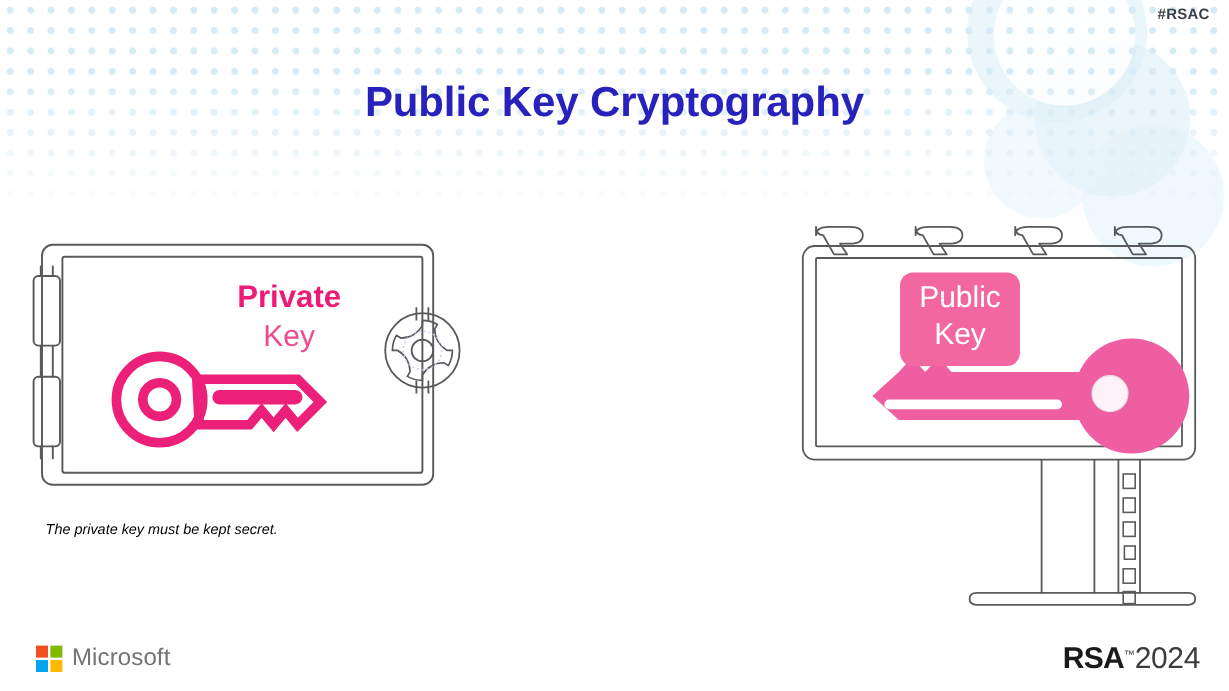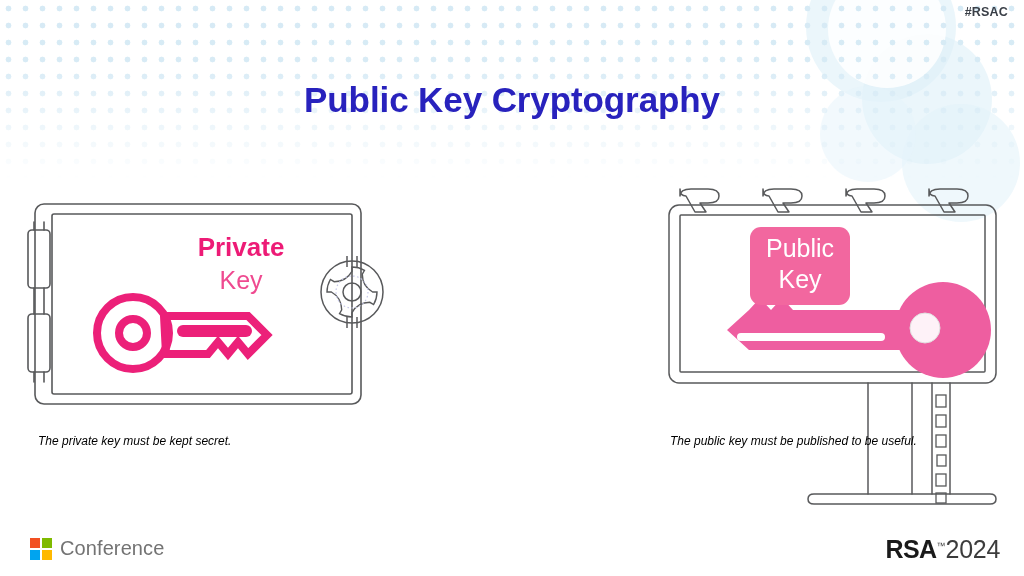--- a/index.html
+++ b/index.html
@@ -58,21 +58,21 @@
     font-size: 12.5px;
     font-weight: 700;
     color: #3a3f47;
     letter-spacing: .2px;
   }
 
   
   .slide-title {
     position: absolute;
     left: 0;
-    top: 80px;
+    top: 66px;
     width: 1024px;
     text-align: center;
     font-size: 35px;
     font-weight: 700;
     color: #2822bd;
     letter-spacing: -0.1px;
   }
 
   
   .figure-left  { position: absolute; left: 24px;  top: 192px; }
@@ -258,30 +258,29 @@
         <rect x="77" y="151" width="148" height="8" rx="4" fill="#ffffff"></rect>
       </g>
     </svg>
 
     <div style="position:absolute; left:90px; top:45px; width:100px; padding:9px 0 13px 0; background:#f2679f; border-radius:11px; text-align:center; line-height:1.02;">
       <div style="font-size:25px; font-weight:400; color:#ffffff;">Public</div>
       <div style="font-size:25px; font-weight:400; color:#ffffff; margin-top:5px;">Key</div>
     </div>
   </div>
 
-  <div class="caption right">The public key must be published to be useful.</div>
 
   <div class="ms-logo">
     <span class="ms-squares">
       <i class="ms-sq-r"></i>
         <i class="ms-sq-g"></i>
         <i class="ms-sq-b"></i>
         <i class="ms-sq-y"></i>
     </span>
-    <span class="ms-word">Conference</span>
+    <span class="ms-word">Microsoft</span>
   </div>
 
   <div class="rsa-logo">
     <span class="rsa-bold">RSA</span>
     <span class="rsa-tm">™</span>
     <span class="rsa-year">2024</span>
   </div>
 
 </div>
 

